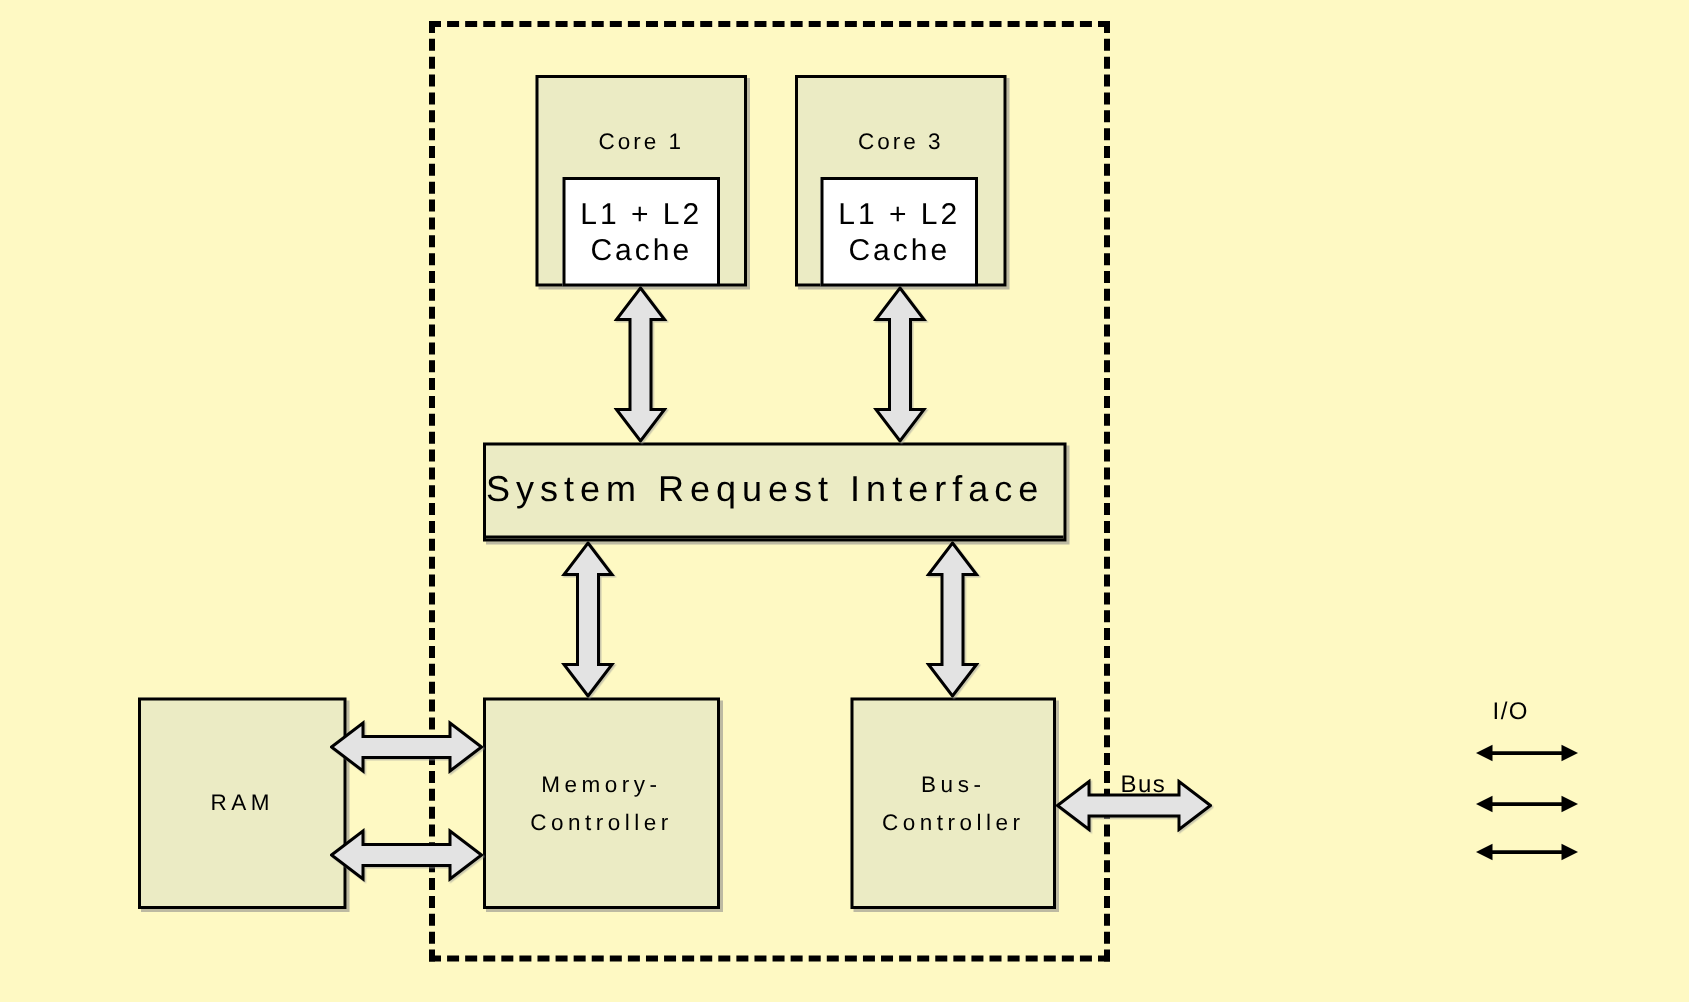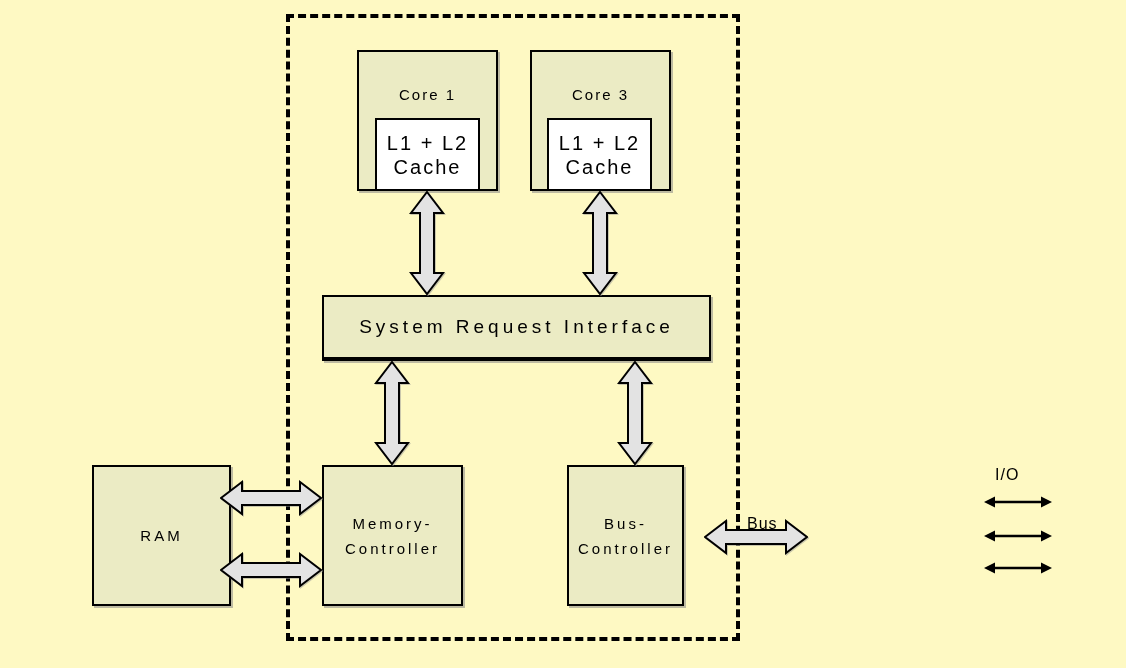--- a/index.html
+++ b/index.html
@@ -57,22 +57,22 @@
     background: var(--node-fill, #ebebc4);
     border: 2px solid var(--border-color, #000);
     box-shadow: 2px 2px 0 rgba(135,135,135,0.55);
     display: flex;
     flex-direction: column;
   }
   .stack .row {
     flex: 1;
     display: flex;
     align-items: center;
-    justify-content: center;
-    font-size: 19px;
+    justify-content: flex-start;
+    font-size: 24px;
     letter-spacing: 4px;
     white-space: nowrap;
   }
   .stack .row:first-child { border-bottom: 2px solid var(--border-color, #000); }
   .arrow { position: absolute; }
   .thick-arrow polygon {
     fill: var(--arrow-fill, #e3e3e3);
     stroke: var(--border-color, #000);
     stroke-width: 2;
     stroke-linejoin: miter;
@@ -113,26 +113,26 @@
   <div class="stack">
     <div class="row">
       <span>System Request Interface</span>
     </div>
   </div>
 
   <div class="node" style="left:92px; top:465px; width:139px; height:141px;">
     <span>RAM</span>
   </div>
 
-  <div class="node" style="left:322px; top:465px; width:141px; height:141px;">
+  <div class="node" style="left:322px; top:465px; width:158px; height:141px;">
     <span>Memory-</span>
     <span>Controller</span>
   </div>
 
-  <div class="node" style="left:567px; top:465px; width:117px; height:141px;">
+  <div class="node" style="left:567px; top:465px; width:137px; height:141px;">
     <span>Bus-</span>
     <span>Controller</span>
   </div>
 
 
   <svg class="arrow thick-arrow" style="left:409px; top:191px;" width="36" height="104" viewBox="0 0 36 104">
     <polygon points="18,1 34,22 25,22 25,82 34,82 18,103 2,82 11,82 11,22 2,22"></polygon>
   </svg>
   <svg class="arrow thick-arrow" style="left:582px; top:191px;" width="36" height="104" viewBox="0 0 36 104">
     <polygon points="18,1 34,22 25,22 25,82 34,82 18,103 2,82 11,82 11,22 2,22"></polygon>

